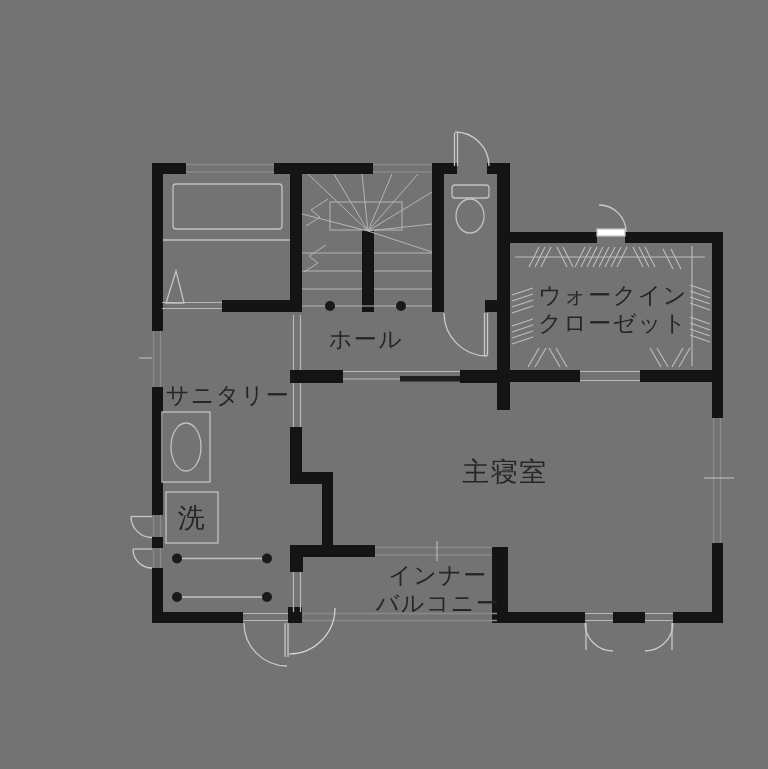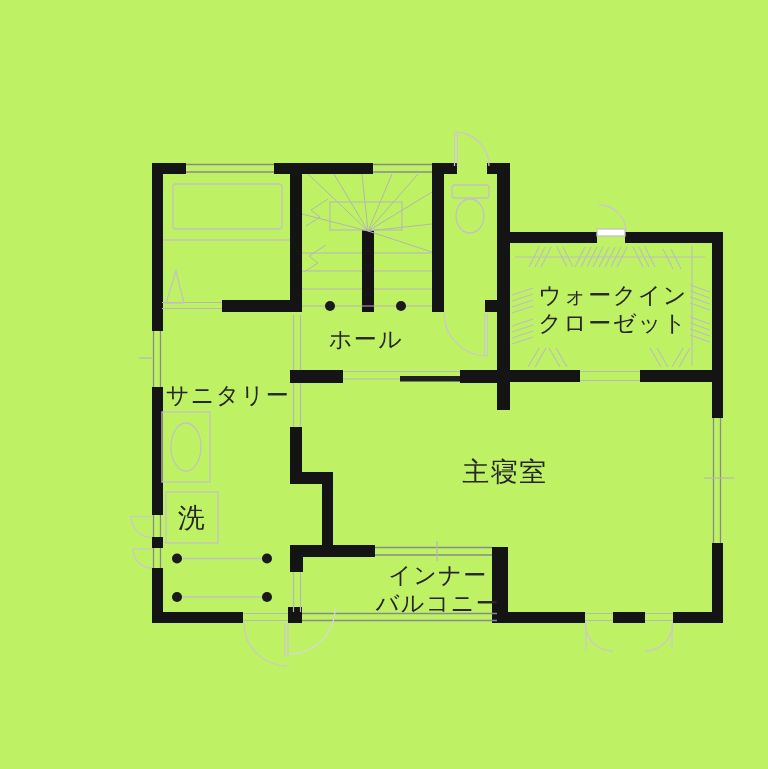--- a/index.html
+++ b/index.html
@@ -1,16 +1,16 @@
 <!DOCTYPE html>
 <html><head>
 <meta charset="utf-8">
 <style>
   html,body{margin:0;padding:0;background:#ffffff;}
-  .page{position:relative;width:768px;height:769px;background:#bef264;overflow:hidden;}
+  .page{position:relative;width:768px;height:769px;background:#737373;overflow:hidden;}
   svg{display:block;}
   .wall{fill:#141414;stroke:none;}
   .leaf{fill:#1f1f1f;stroke:none;}
   .win{stroke:#8a8a8a;stroke-width:1.3;fill:none;}
   .thin{stroke:#b8b8b8;stroke-width:1.2;fill:none;}
   .arc{stroke:#c9c9c9;stroke-width:1.3;fill:none;}
   .arc2{stroke:#d8d8d8;stroke-width:1.2;fill:none;}
   .fix{stroke:#c2c2c2;stroke-width:1.3;fill:#ffffff;}
   .fixo{stroke:#c2c2c2;stroke-width:1.3;fill:none;}
   .stair{stroke:#b5b5b5;stroke-width:1;fill:none;}

